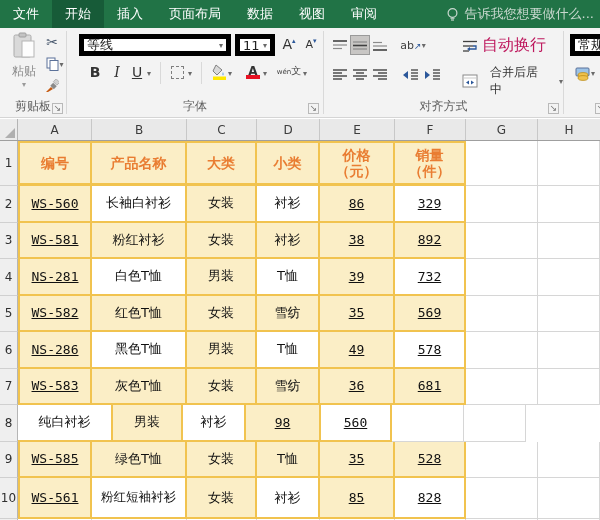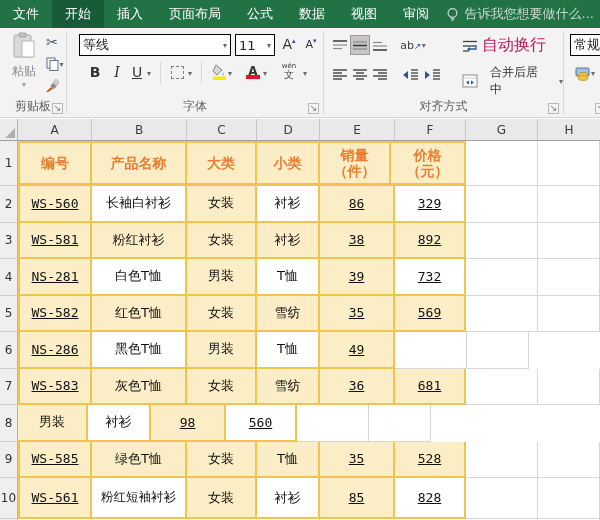--- a/index.html
+++ b/index.html
@@ -18,29 +18,29 @@
   .grp-sep { position:absolute; top:3px; bottom:3px; width:1px; background:#d9d9d9; }
   .grp-label { position:absolute; bottom:2px; left:0; right:0; text-align:center; font-size:12px; color:#5e5e5e; }
   .launcher { position:absolute; bottom:3px; font-size:9px; color:#777; border:1px solid #b9b9b9; line-height:8px; width:11px; height:11px; text-align:center; background:#f3f3f3; }
 
   .bigbtn { position:absolute; left:4px; top:4px; width:40px; height:64px; display:flex; flex-direction:column; align-items:center; justify-content:flex-start; }
   .bigbtn .blabel { color:#8a8a8a; margin-top:3px; }
   .smallbtn { position:absolute; width:20px; height:20px; display:flex; align-items:center; justify-content:center; }
   .smallbtn.sel { background:#c8c6c4; border:1px solid #9a9a9a; }
   .dd { color:#6a6a6a; font-size:8px; }
 
-  .combo { position:absolute; background:#fff; border:1px solid #000000; display:flex; align-items:center; font-size:13px; color:#222; padding:0 3px; height:22px; }
+  .combo { position:absolute; background:#fff; border:5px solid #000000; display:flex; align-items:center; font-size:13px; color:#222; padding:0 3px; height:22px; }
   .combo .dd { margin-left:auto; }
 
   .fontbtn { font-size:14px; color:#333; }
   .colorbar { display:block; width:14px; height:4px; margin-top:-2px; }
 
   .vline { position:absolute; top:34px; height:22px; width:1px; background:#d9d9d9; }
 
-  .pinyin { display:flex; flex-direction:column; align-items:center; line-height:1; color:#404040; }
+  .pinyin { display:flex; flex-direction:row; align-items:flex-end; line-height:1; color:#404040; }
   .pinyin .py { font-size:7px; }
   .pinyin .han { font-size:10px; }
 
   svg.ic { display:block; }
 
   
   .sheet { position:absolute; top:119px; left:0; right:0; bottom:0; background:#fff; }
   .colhead { display:flex; height:22px; background:#e9e9e9; border-bottom:1px solid #9f9f9f; }
   .corner { width:18px; background:#ececec; border-right:1px solid #b5b5b5; position:relative; }
   .corner:after { content:""; position:absolute; right:2px; bottom:2px; border-left:10px solid transparent; border-bottom:10px solid #b0b0b0; }
@@ -58,21 +58,20 @@
   .w-a{width:74px}.w-b{width:95px}.w-c{width:70px}.w-d{width:63px}.w-e{width:75px}.w-f{width:71px}.w-g{width:72px}.w-h{width:62px}
 </style>
 </head>
 <body>
 
 <div class="tabbar">
   <div class="tab">文件</div>
   <div class="tab active">开始</div>
   <div class="tab">插入</div>
   <div class="tab">页面布局</div>
-  <div class="tab">公式</div>
   <div class="tab">数据</div>
   <div class="tab">视图</div>
   <div class="tab">审阅</div>
   <div class="tellme">
     <span>
       <svg class="ic" width="13" height="15" viewBox="0 0 13 15">
           <circle cx="6.5" cy="6" r="4.4" fill="none" stroke="#c9d8cf" stroke-width="1.2"></circle>
           <rect x="4.5" y="10.6" width="4" height="1.2" fill="#c9d8cf"></rect>
           <rect x="5" y="12.4" width="3" height="1.2" fill="#c9d8cf"></rect>
         </svg>
@@ -313,24 +312,24 @@
     <div class="chcell w-g">G</div>
     <div class="chcell w-h" style="border-right:none">H</div>
   </div>
 
   <div class="g-row row1" style="height:45px">
     <div class="gut">1</div>
     <div class="tc first w-a hdr">编号</div>
     <div class="tc w-b hdr">产品名称</div>
     <div class="tc w-c hdr">大类</div>
     <div class="tc w-d hdr">小类</div>
+    <div class="tc w-e hdr">价格
+（元）</div>
     <div class="tc w-f hdr">销量
 （件）</div>
-    <div class="tc w-e hdr">价格
-（元）</div>
     <div class="pc w-g"></div>
     <div class="pc w-h"></div>
   </div>
 
   <div class="g-row" style="height:36.5px">
     <div class="gut">2</div>
     <div class="tc first w-a mono">WS-560</div>
     <div class="tc w-b wh">长袖白衬衫</div>
     <div class="tc w-c">女装</div>
     <div class="tc w-d wh">衬衫</div>
@@ -376,38 +375,40 @@
     <div class="pc w-h"></div>
   </div>
 
   <div class="g-row" style="height:36.5px">
     <div class="gut">6</div>
     <div class="tc first w-a mono">NS-286</div>
     <div class="tc w-b wh">黑色T恤</div>
     <div class="tc w-c">男装</div>
     <div class="tc w-d wh">T恤</div>
     <div class="tc w-e mono">49</div>
+    <div class="tc w-f wh mono">578</div>
     <div class="pc w-g"></div>
     <div class="pc w-h"></div>
   </div>
 
   <div class="g-row" style="height:36.5px">
     <div class="gut">7</div>
     <div class="tc first w-a mono">WS-583</div>
     <div class="tc w-b">灰色T恤</div>
     <div class="tc w-c">女装</div>
     <div class="tc w-d">雪纺</div>
     <div class="tc w-e mono">36</div>
     <div class="tc w-f mono">681</div>
     <div class="pc w-g"></div>
     <div class="pc w-h"></div>
   </div>
 
   <div class="g-row" style="height:36.5px">
     <div class="gut">8</div>
+    <div class="tc w-b wh">纯白衬衫</div>
     <div class="tc w-c">男装</div>
     <div class="tc w-d wh">衬衫</div>
     <div class="tc w-e mono">98</div>
     <div class="tc w-f wh mono">560</div>
     <div class="pc w-g"></div>
     <div class="pc w-h"></div>
   </div>
 
   <div class="g-row" style="height:36.5px">
     <div class="gut">9</div>

